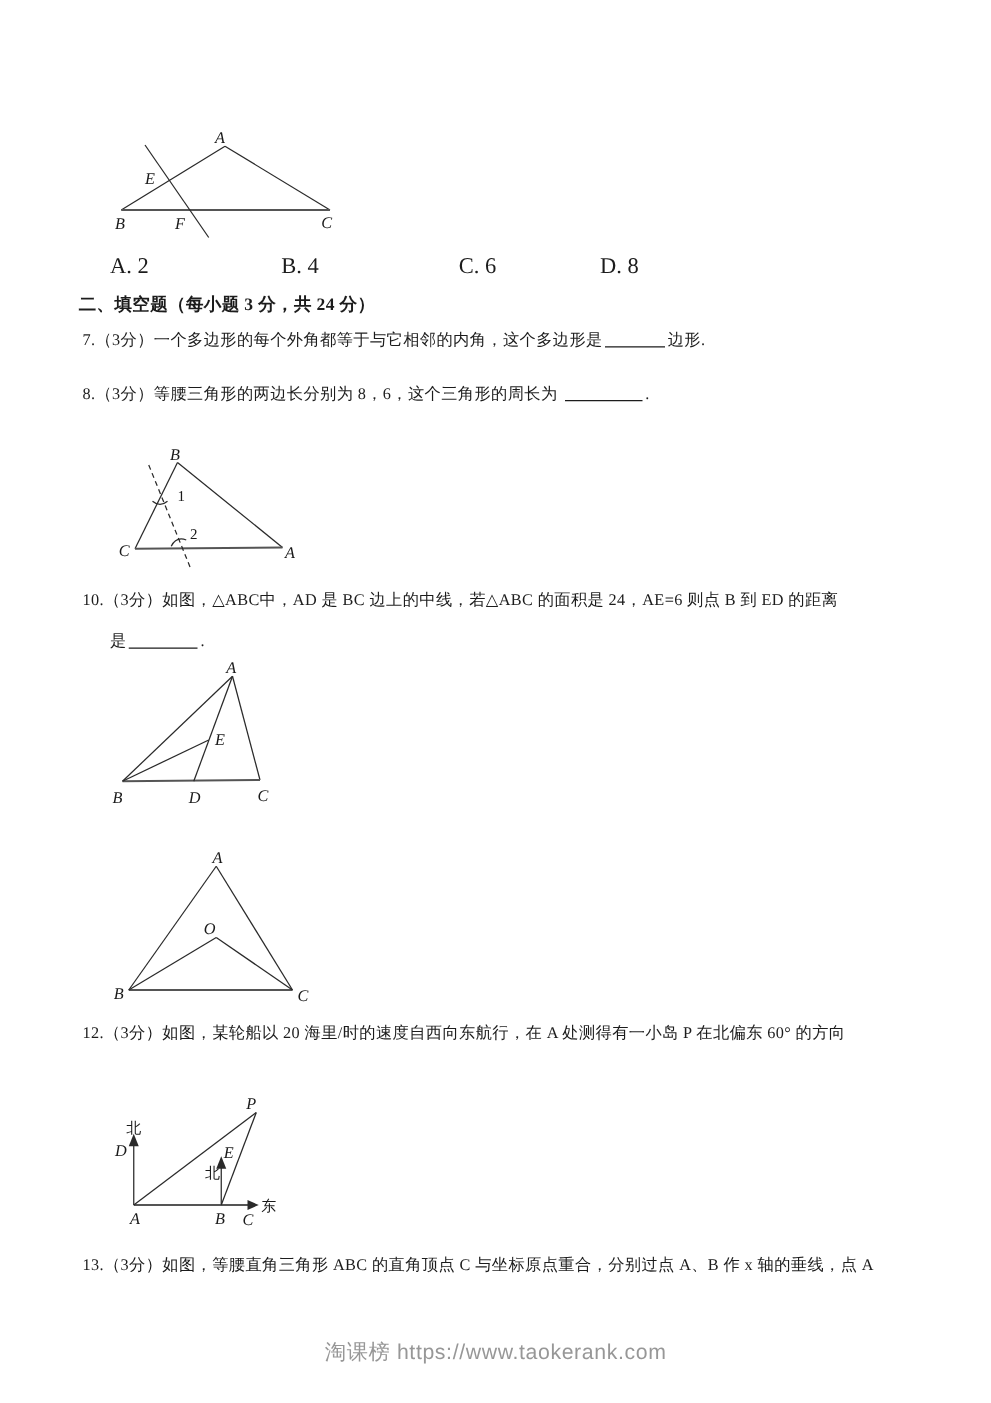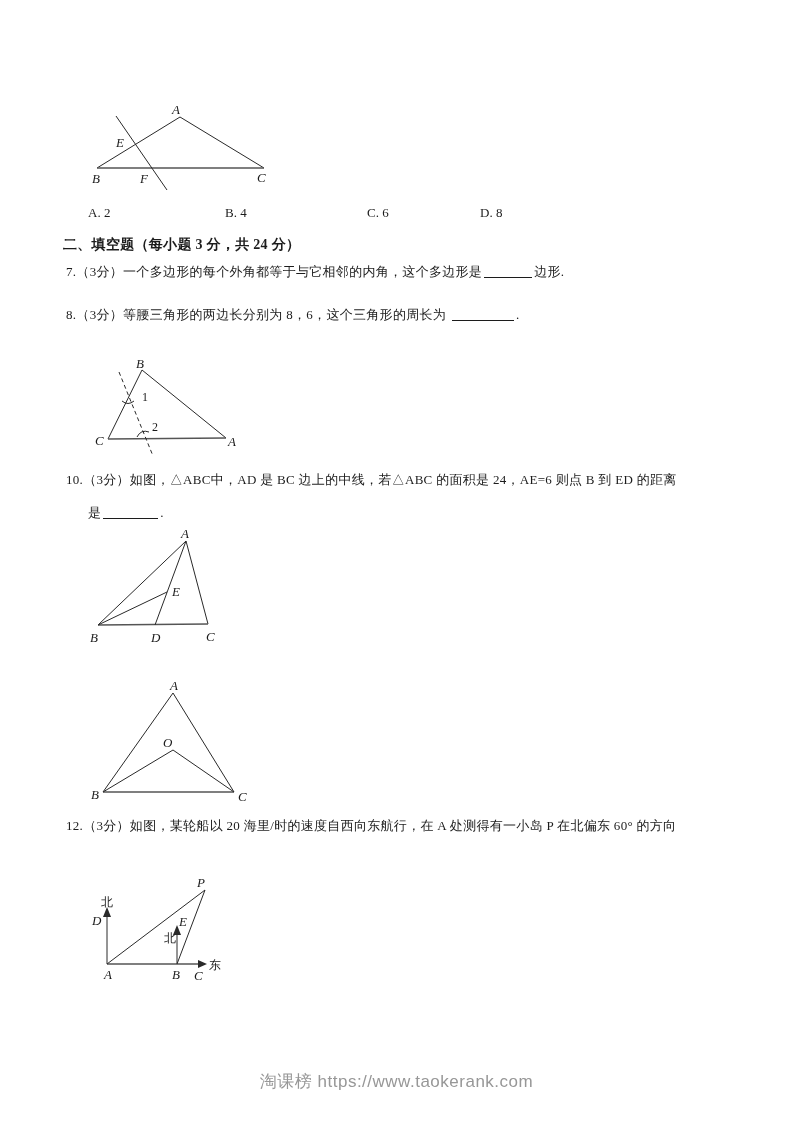--- a/index.html
+++ b/index.html
@@ -11,31 +11,30 @@
     color:#1c1c1c;
     overflow:hidden;
   }
   .line{
     position:absolute;
     left:66px;
     font-size:13px;
     line-height:17px;
     letter-spacing:0.3px;
     white-space:nowrap;
-    font-family:Liberation Serif, serif;
   }
   .line.indent{left:88px;}
   .section-title{
     font-weight:bold;
     font-size:14px;
     left:63px;
   }
   .opt{
     position:absolute;
-    font-size:13px;
+    font-size:18px;
     line-height:17px;
   }
   .blank{
     display:inline-block;
     height:13px;
     border-bottom:1px solid #1c1c1c;
     vertical-align:-2px;
     margin:0 2px;
   }
   .fig{position:absolute;overflow:visible;}
@@ -154,16 +153,17 @@
     <text class="cn" x="13" y="32">北</text>
     <text x="4" y="51">D</text>
     <text x="91" y="52">E</text>
     <text class="cn" x="76" y="68">北</text>
     <text x="16" y="105">A</text>
     <text x="84" y="105">B</text>
     <text x="106" y="106">C</text>
     <text class="cn" x="121" y="95">东</text>
   </svg>
 
+  <div class="line" style="top:1003px">13.（3分）如图，等腰直角三角形 ABC 的直角顶点 C 与坐标原点重合，分别过点 A、B 作 x 轴的垂线，点 A</div>
 
   <div class="footer">淘课榜 https://www.taokerank.com</div>
 
 </div>
 
 </body></html>

